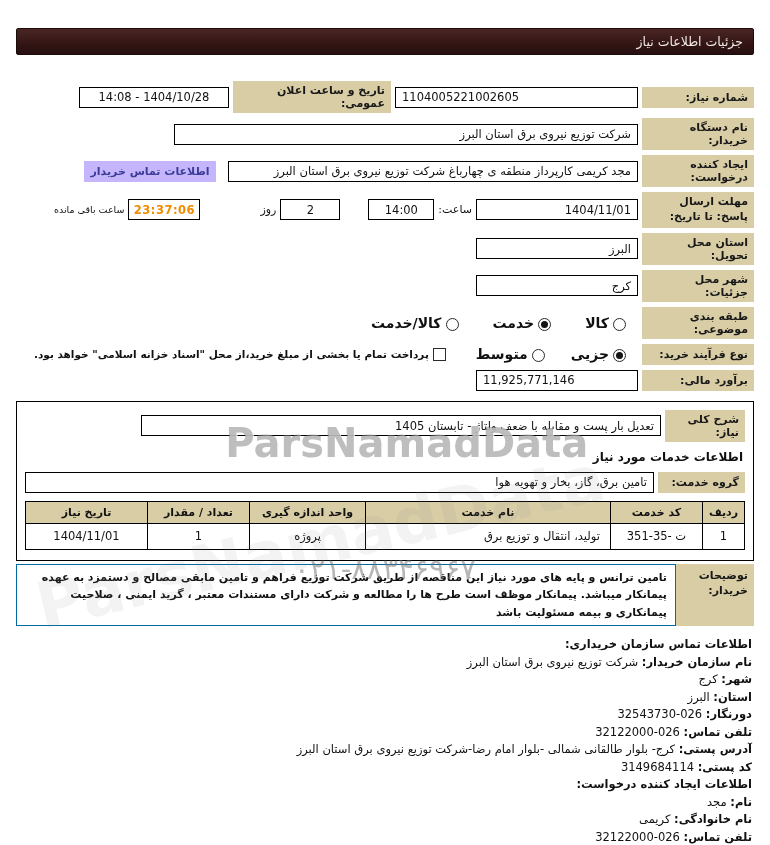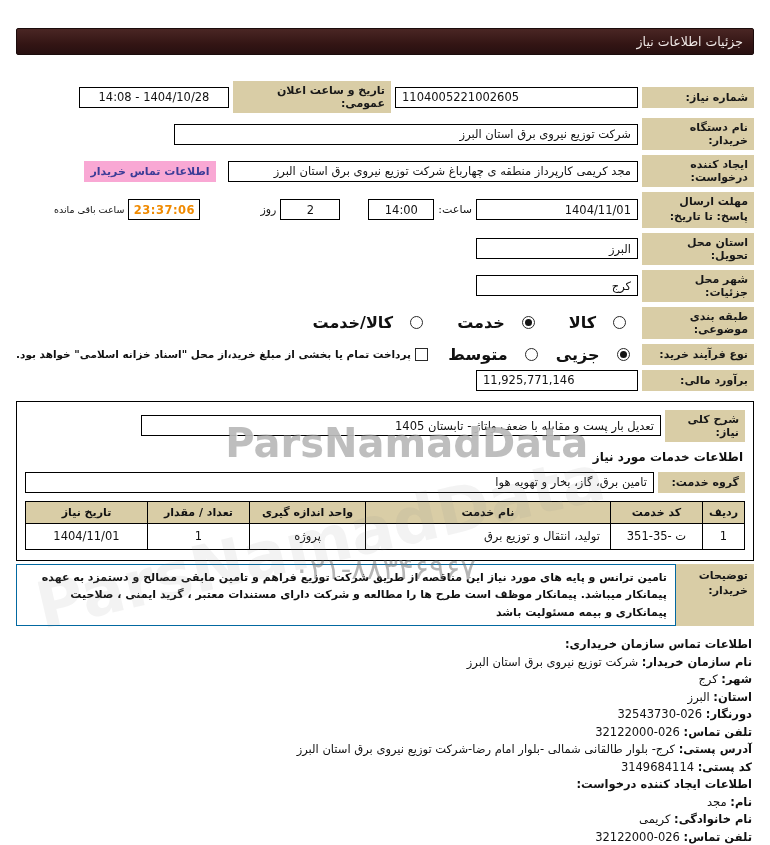--- a/index.html
+++ b/index.html
@@ -14,23 +14,23 @@
   .lbl{background:#d9cda6;color:#181818;font-weight:bold;font-size:11px;padding:3px 6px;min-height:21px;
        display:flex;align-items:center;flex:none}
   .w124{width:112px}
   .inp{border:1px solid #000;background:#fff;min-height:21px;display:flex;align-items:center;
        padding:2px 6px;font-size:11.5px;flex:none}
   .ltr{direction:ltr;justify-content:flex-start}
   .center{justify-content:center}
   .orange{color:#f08a00;font-weight:bold;letter-spacing:.5px}
   .txt{font-weight:normal;font-size:11px;white-space:nowrap}
   .small{font-size:9.5px}
-  .contact-btn{background:#f9a8d4;color:#3c3c97;font-weight:bold;font-size:11px;min-height:21px;
+  .contact-btn{background:#c4b5fd;color:#3c3c97;font-weight:bold;font-size:11px;min-height:21px;
                display:flex;align-items:center;justify-content:center;cursor:pointer;flex:none}
-  .opt{display:flex;align-items:center;gap:17px;font-size:16px;font-weight:bold;cursor:pointer}
+  .opt{display:flex;align-items:flex-end;gap:4px;font-size:14px;font-weight:bold;cursor:pointer}
   .radio{width:13px;height:13px;border:1px solid #2a2a2a;border-radius:50%;background:#fff;position:relative;flex:none}
   .radio.selected::after{content:"";position:absolute;inset:2px;border-radius:50%;background:#141414}
   .checkbox{width:13px;height:13px;border:1px solid #2a2a2a;background:#fff;position:relative;flex:none}
   .note{font-size:10.5px;font-weight:bold;white-space:nowrap}
   .section{border:1px solid #000;margin-top:10px;padding:8px 8px 10px}
   .sec-row{display:flex;align-items:center;gap:4px;margin-bottom:8px}
   .sec-title{font-weight:bold;font-size:12px;margin:0 2px 8px}
   table{border-collapse:collapse;width:100%}
   th{background:#d9cda6;border:1px solid #000;font-size:11px;padding:4px 2px;font-weight:bold}
   td{border:1px solid #000;font-size:11.5px;background:#fff;padding:5px 4px;text-align:center;height:26px}

